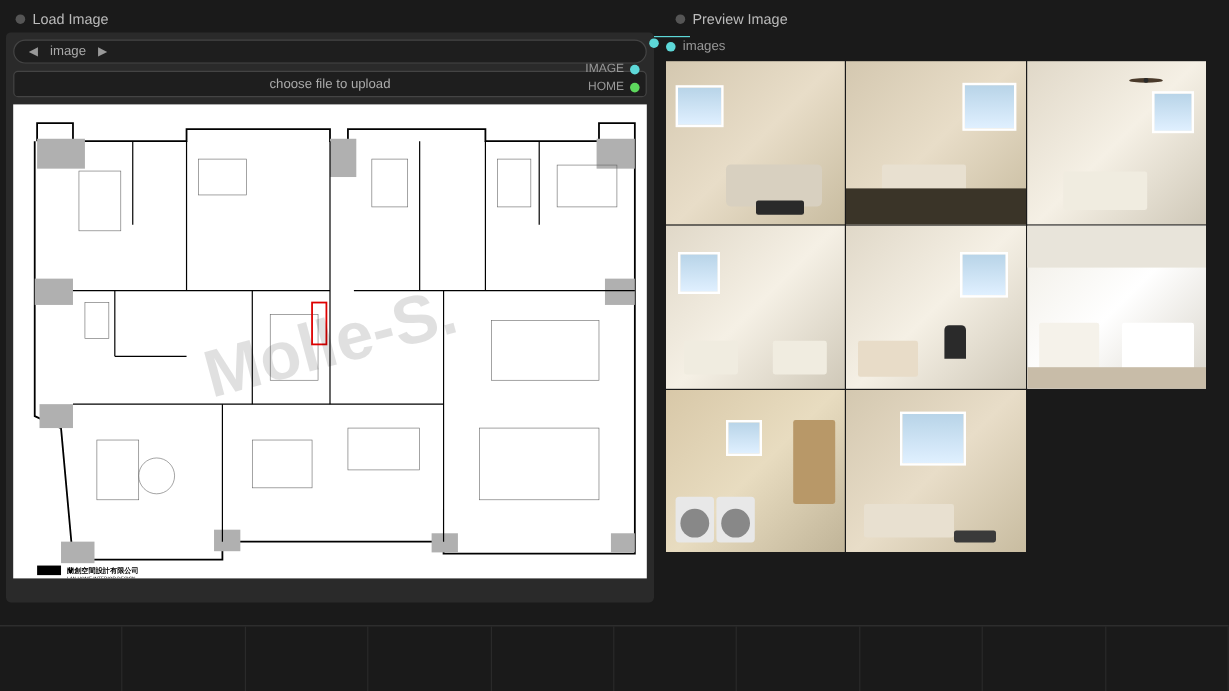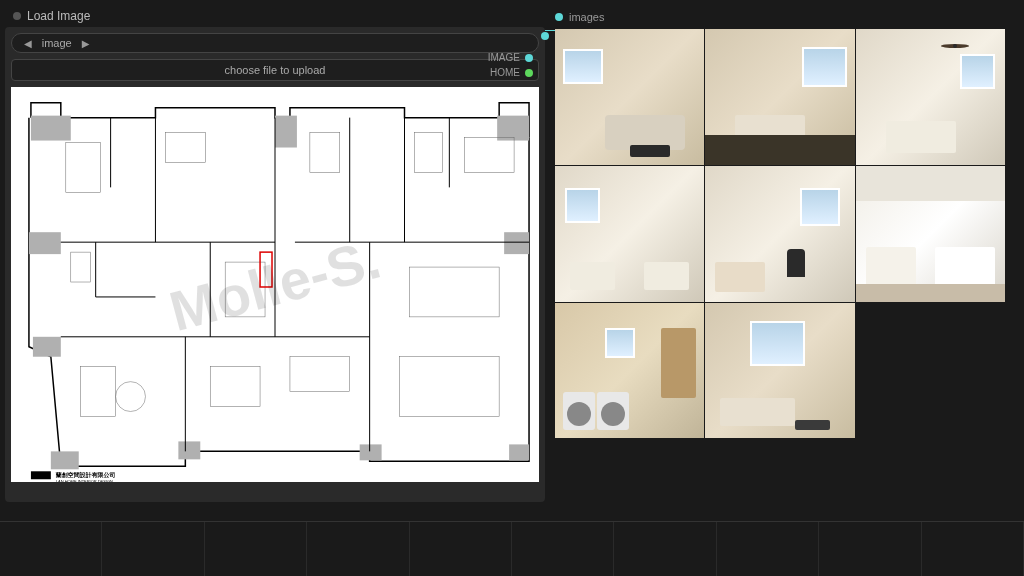--- a/index.html
+++ b/index.html
@@ -301,20 +301,24 @@
         </svg>
         <div class="watermark">Molle-S.</div>
       </div>
     </div>
   </div>
 
   <div class="connection-line"></div>
 
   <div class="right-panel">
     <div class="input-port-right"></div>
+    <div class="panel-header">
+      <span class="header-dot"></span>
+      <span>Preview Image</span>
+    </div>
     <div class="right-content">
       <div class="images-label">
         <span class="port-dot cyan"></span>
         <span>images</span>
       </div>
       <div class="image-grid">
 
         <div class="grid-image">
           <div class="room-window" style="left:8px;top:20px;width:40px;height:35px;"></div>
           <div class="room-furniture" style="left:50px;bottom:15px;width:80px;height:35px;background:#d8d0c0;border-radius:4px;"></div>

